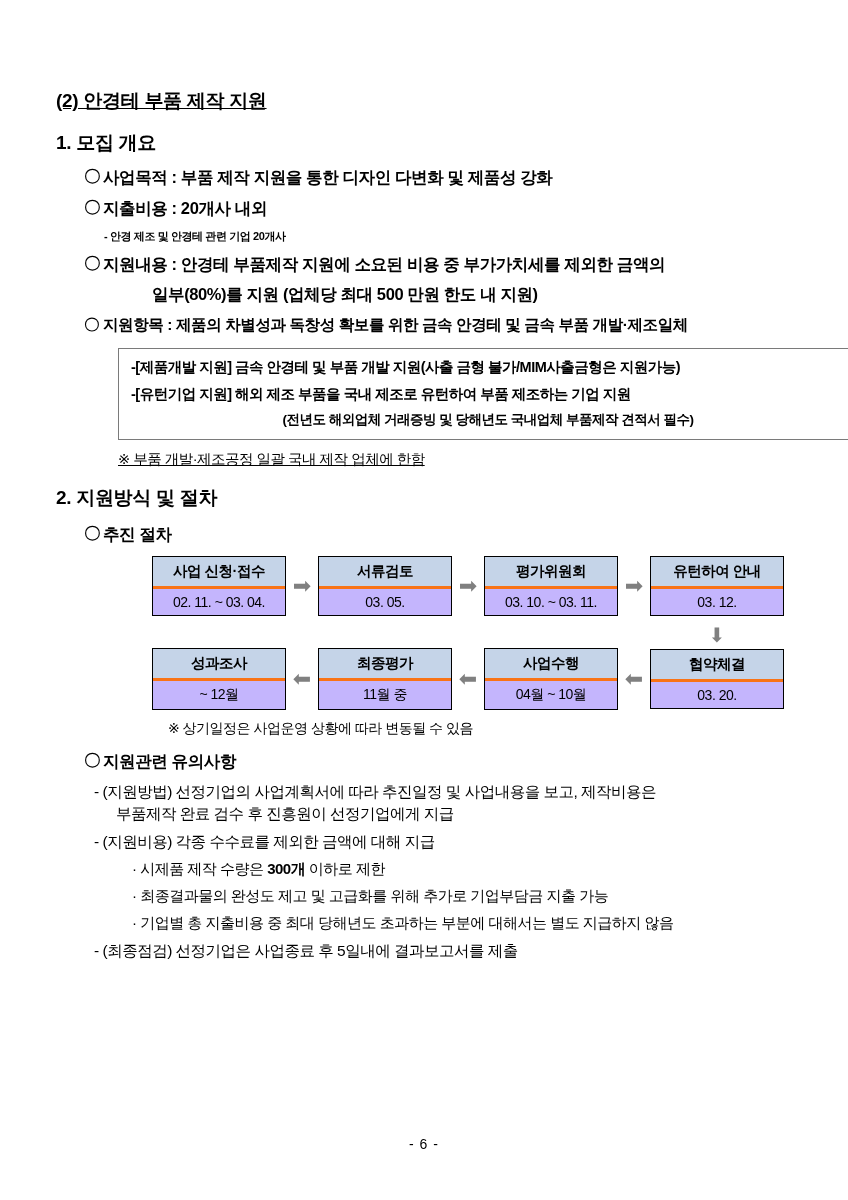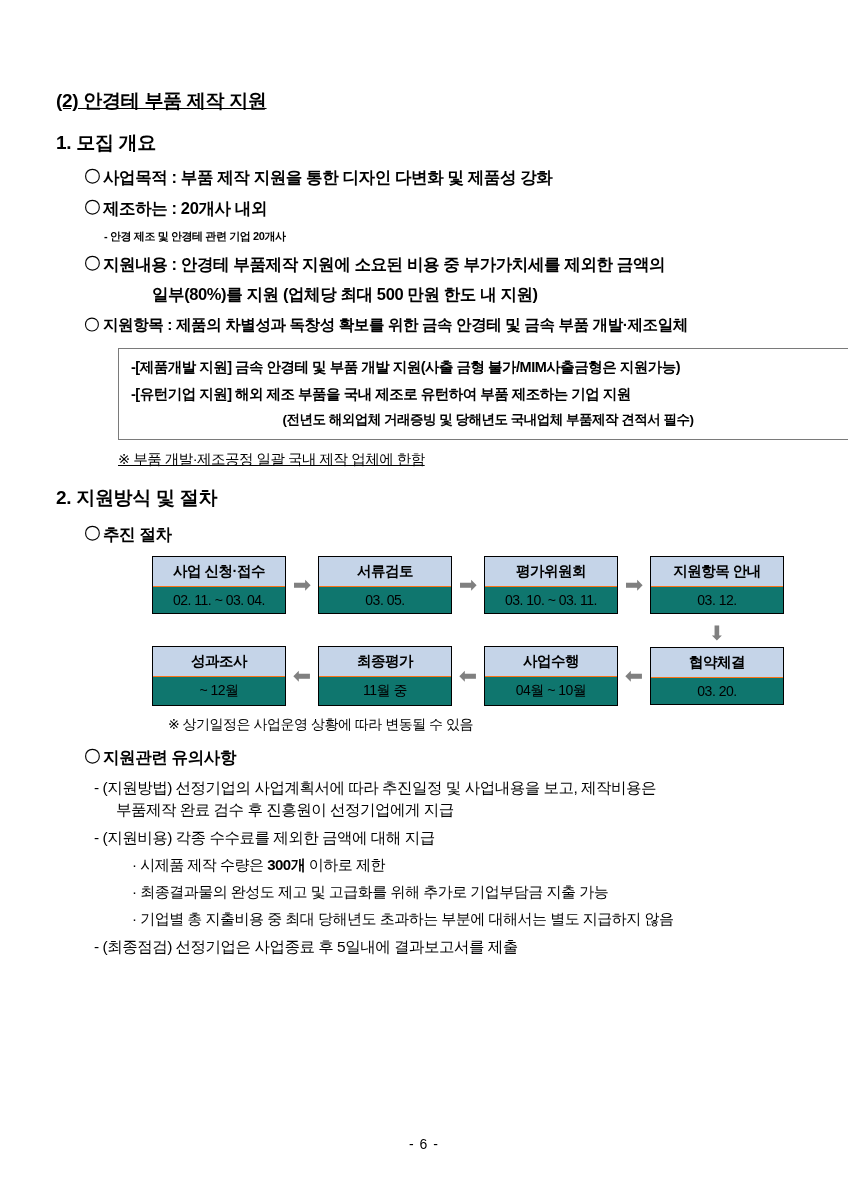--- a/index.html
+++ b/index.html
@@ -130,29 +130,29 @@
     align-items: center;
     margin-bottom: 8px;
   }
   .fbox {
     width: 134px;
     border: 1px solid #000000;
     box-sizing: border-box;
   }
   .fbox .top {
     background: #c5d4e8;
-    border-bottom: 1px solid #f97316;
+    border-bottom: 3px solid #f97316;
     text-align: center;
     font-size: 14.5px;
     font-weight: bold;
     letter-spacing: -0.5px;
     padding: 5px 0 5px 0;
   }
   .fbox .bot {
-    background: #0f766e;
+    background: #c4b5fd;
     text-align: center;
     font-size: 14px;
     letter-spacing: -0.5px;
     padding: 5px 0 5px 0;
   }
   .arrow-r, .arrow-l {
     width: 32px;
     display: flex;
     justify-content: center;
     align-items: center;
@@ -226,21 +226,21 @@
 
     <div class="section-head">1. 모집 개요</div>
 
     <div class="bullet">
       <span class="mark">〇</span>
       <span class="body">사업목적 : 부품 제작 지원을 통한 디자인 다변화 및 제품성 강화</span>
     </div>
 
     <div class="bullet">
       <span class="mark">〇</span>
-      <span class="body">제조하는 : 20개사 내외</span>
+      <span class="body">지출비용 : 20개사 내외</span>
     </div>
 
     <div class="sub-dash">- 안경 제조 및 안경테 관련 기업 20개사</div>
 
     <div class="bullet">
       <span class="mark">〇</span>
       <span class="body">지원내용 : 안경테 부품제작 지원에 소요된 비용 중 부가가치세를 제외한 금액의</span>
     </div>
 
     <div class="cont-line">
@@ -284,21 +284,21 @@
           <div class="top">서류검토</div>
           <div class="bot">03. 05.</div>
         </div>
         <div class="arrow-r">➡</div>
         <div class="fbox">
           <div class="top">평가위원회</div>
           <div class="bot">03. 10. ~ 03. 11.</div>
         </div>
         <div class="arrow-r">➡</div>
         <div class="fbox">
-          <div class="top">지원항목 안내</div>
+          <div class="top">유턴하여 안내</div>
           <div class="bot">03. 12.</div>
         </div>
       </div>
 
       <div class="down-row">
         <div class="down-spacer"></div>
         <div class="arrow-d">⬇</div>
       </div>
 
       <div class="flow-row">

